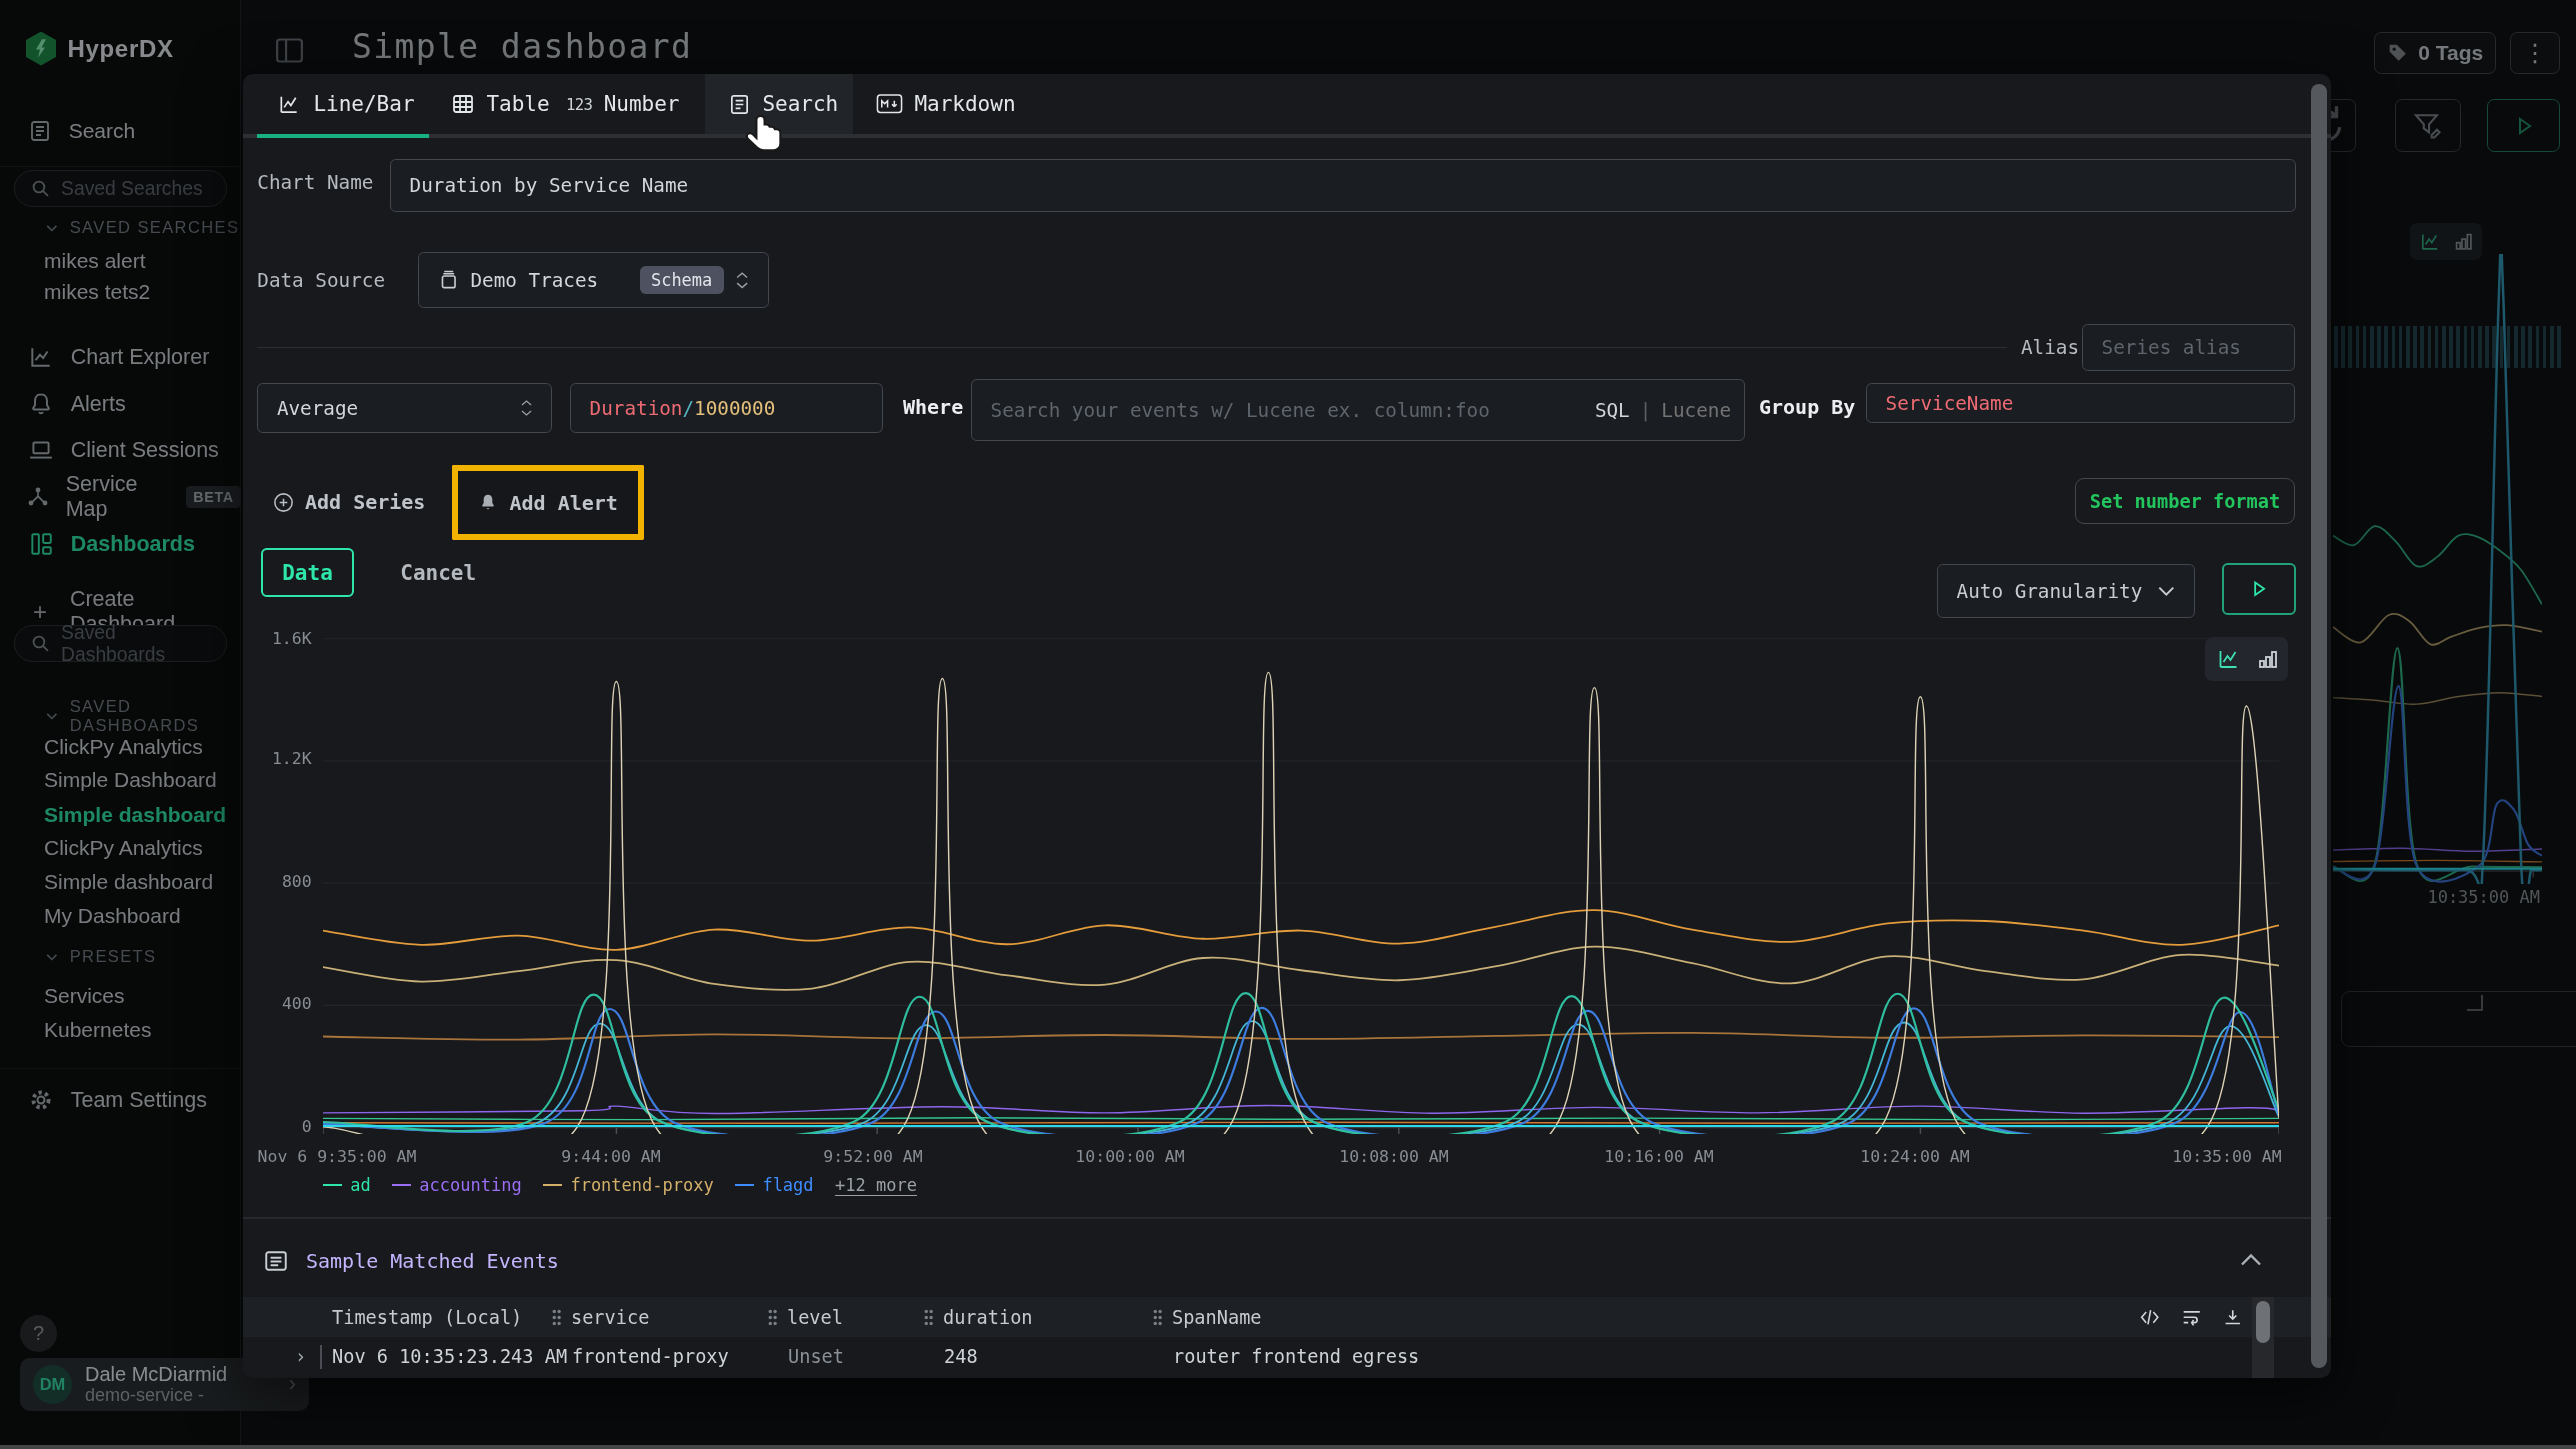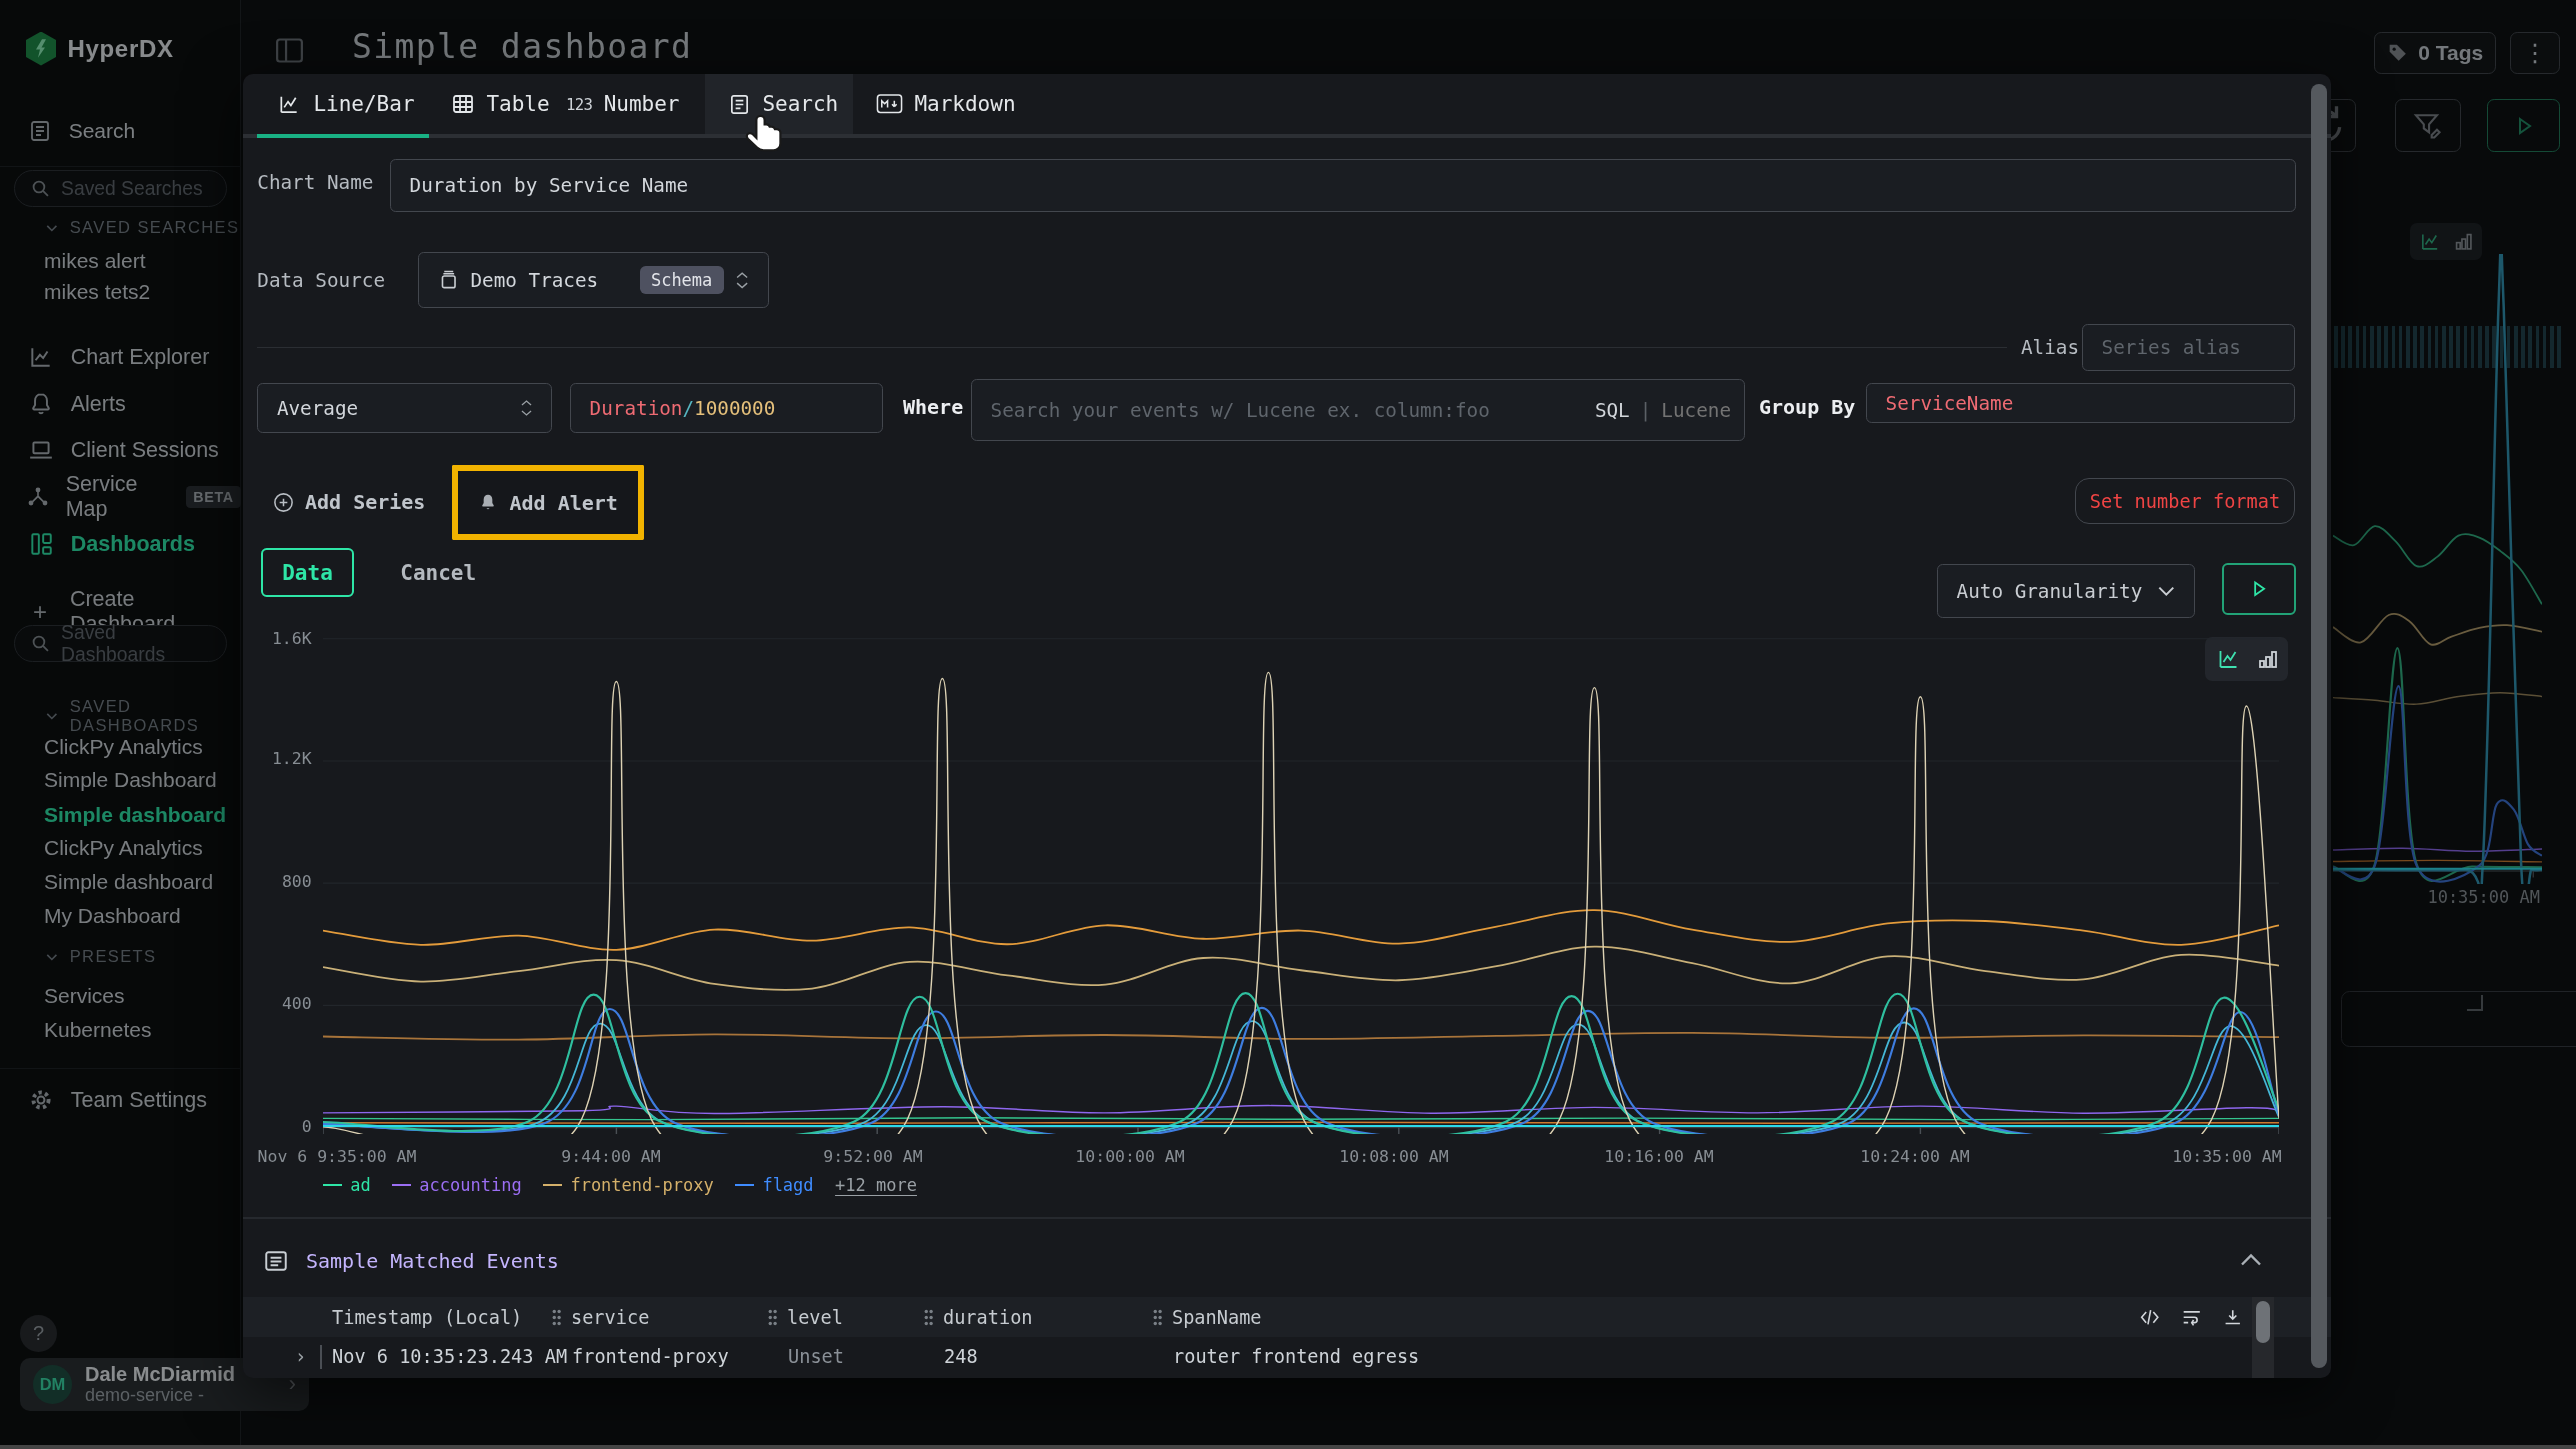--- a/index.html
+++ b/index.html
@@ -22,21 +22,21 @@
   .grouphdr{left:44px;display:flex;align-items:center;gap:10px;color:#747c84;font-size:16.5px;letter-spacing:1.4px}
   .sitem{left:44px;height:31.5px;display:flex;align-items:center;color:#ccd1d6;font-size:21px}
   .sitem.active{color:#2ee6a7;font-weight:bold}
   .beta{background:#2a2e33;color:#aeb4ba;font-size:14.3px;font-weight:bold;border-radius:4.3px;padding:2.9px 7.2px;margin-left:11.4px;letter-spacing:0.7px}
   .navitem{left:0;width:241px;height:36px;display:flex;align-items:center;gap:15.7px;padding-left:26px;color:#ccd1d6;font-size:21.5px}
   .navitem .ic{width:29px;display:flex;justify-content:center}
   .navitem.active{color:#2ee6a7;font-weight:bold}
   #help-fab{left:20px;top:1315px;width:37px;height:37px;border-radius:50%;background:#26282c;color:#969ca2;font-size:20px;display:flex;align-items:center;justify-content:center}
   #user-card{left:20px;top:1358px;width:289px;height:53px;background:#282b2f;border-radius:10px;display:flex;align-items:center;padding:0 13px;gap:13px}
   #user-avatar{width:39px;height:39px;border-radius:50%;background:#1d4a3e;color:#37d9a5;font-size:16.5px;font-weight:bold;display:flex;align-items:center;justify-content:center}
-  #user-name{color:#e9edf0;font-size:20px;font-weight:bold;line-height:21.5px}
+  #user-name{color:#e9edf0;font-size:20px;font-weight:normal;line-height:21.5px}
   #user-sub{color:#9aa1a7;font-size:18px;line-height:20px}
   #user-chev{margin-left:auto;color:#8a9096;font-size:21.5px}
 
   
   #collapse-btn{left:273px;top:34px;width:33px;height:33px}
   #page-title{left:352px;top:27px;color:#c8cdd2;font-size:33px;letter-spacing:1.4px}
   .hbtn{height:42px;border:1.4px solid #3f4349;border-radius:7.2px;display:flex;align-items:center;justify-content:center;gap:10px;color:#c5cad0;background:#101214}
   #tags-btn{left:2374px;top:32px;width:122px;font-size:21px;font-weight:bold}
   #kebab-btn{left:2510px;top:32px;width:50px;font-size:24px}
   #refresh-btn{left:2293px;top:99px;width:63px;height:53px;border:1.4px solid #3f4349;border-radius:7.2px}
@@ -58,21 +58,21 @@
   #tab-underline{left:14.3px;top:60px;width:172px;height:4.3px;background:#19b184;z-index:2}
   .flabel{color:#b6bbc1;font-size:19.3px}
   .input{background:#1a1d22;border:1.4px solid #43474e;border-radius:5.7px;color:#d3d7dc;font-size:19.3px;display:flex;align-items:center;padding:0 18.6px}
   .placeholder{color:#5f656c}
   #schema-badge{background:#4e5160;color:#e3e5ea;font-size:17px;border-radius:5.7px;padding:4.3px 11.4px}
   .updown{display:flex;flex-direction:column;gap:1.4px;align-items:center}
   #alias-line{left:14.3px;top:273px;width:1750px;border-top:1.4px solid #2b2e33}
   .bold{font-weight:bold}
   #add-alert-box{left:209px;top:391px;width:192px;height:75px;border:6.4px solid #f2b300;background:#15171b;display:flex;align-items:center;justify-content:center;gap:11.4px;border-radius:1.4px}
   .ghostbtn{display:flex;align-items:center;gap:10px;color:#c0c5cb;font-size:20px;font-weight:bold}
-  #set-number-format{left:1832px;top:404px;width:220px;height:46px;border:1.4px solid #43474e;border-radius:14px;display:flex;align-items:center;justify-content:center;color:#ef4444;font-size:18.6px;font-weight:normal}
+  #set-number-format{left:1832px;top:404px;width:220px;height:46px;border:1.4px solid #43474e;border-radius:9px;display:flex;align-items:center;justify-content:center;color:#22c55e;font-size:18.6px;font-weight:bold}
   #save-btn{left:18px;top:474px;width:93px;height:49px;border:2.1px solid #2ee6a7;border-radius:5.7px;color:#2ee6a7;font-size:21px;font-weight:bold;display:flex;align-items:center;justify-content:center;background:transparent}
   #cancel-btn{left:143px;top:474px;height:49px;display:flex;align-items:center;color:#b4b9bf;font-size:21px;font-weight:bold;padding:0 14.3px}
   #granularity{left:1694px;top:490px;width:258px;height:54px}
   #play-btn{left:1979px;top:489px;width:74px;height:52px;border:2.1px solid #22a377;border-radius:5.7px;display:flex;align-items:center;justify-content:center}
   #chart-toggle{left:1962px;top:563px;width:83px;height:44px;background:#23262c;border-radius:7.2px;display:flex;align-items:center;justify-content:center;gap:13px}
   .ylabel{width:63px;text-align:right;color:#878d93;font-size:16.5px}
   .xlabel{top:1073px;color:#878d93;font-size:16.5px;transform:translateX(-50%);white-space:nowrap}
   #legend{left:80px;top:1101px;display:flex;align-items:center;gap:21.5px;font-size:17px}
   .litem{display:flex;align-items:center;gap:8.6px}
   .ldash{width:18.6px;border-top:2.9px solid currentColor}

